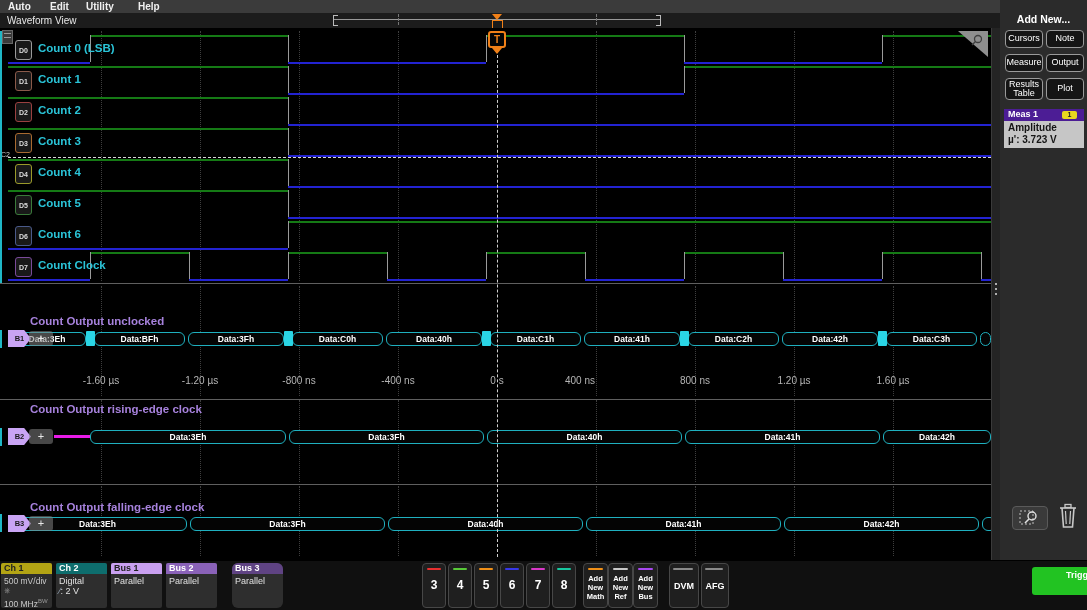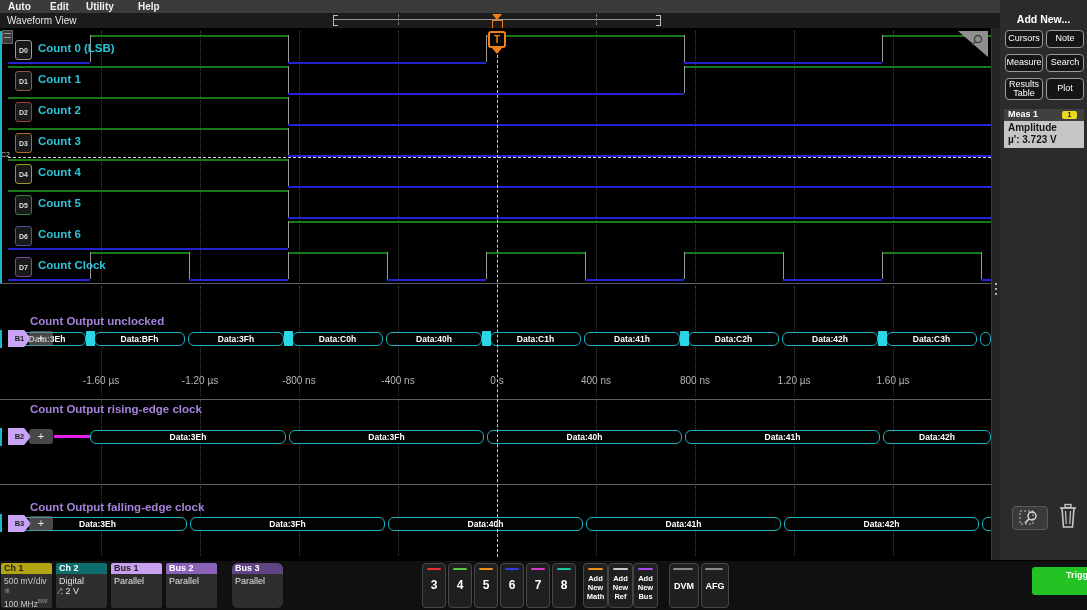--- a/index.html
+++ b/index.html
@@ -29,21 +29,21 @@
   .bus-block{position:absolute;width:9px;height:15px;background:#2ad5e5;border-radius:1px;}
   .plus-box{position:absolute;width:24px;height:15px;background:rgba(130,130,130,.55);border-radius:3px;
             color:#e8e8e8;font-size:11px;display:flex;align-items:center;justify-content:center;line-height:1;}
   .axis-tick{position:absolute;color:#b5b5b5;font-size:10px;transform:translateX(-50%);white-space:nowrap;}
   .tri{width:0;height:0;position:absolute;}
   
   #rightpanel{left:1000px;top:0px;width:87px;height:560px;background:#2b2b2b;}
   .rp-title{position:absolute;left:0;top:13px;width:87px;text-align:center;color:#fff;font-size:10.5px;font-weight:bold;}
   .rp-btn{position:absolute;background:#151515;border:1px solid #9a9a9a;border-radius:4px;color:#fff;
           font-size:9px;display:flex;align-items:center;justify-content:center;text-align:center;line-height:1.05;}
-  #meas-header{position:absolute;left:4px;top:109px;width:80px;height:12px;background:#404040;color:#fff;
+  #meas-header{position:absolute;left:4px;top:109px;width:80px;height:12px;background:#4c1d95;color:#fff;
                font-size:9px;font-weight:bold;padding-left:4px;box-sizing:border-box;}
   #meas-badge{position:absolute;left:62px;top:111px;width:15px;height:8px;background:#e8d820;border-radius:2px;
               color:#222;font-size:7px;font-weight:bold;text-align:center;line-height:8px;}
   #meas-body{position:absolute;left:4px;top:121px;width:80px;height:27px;background:#c6c6c6;color:#151515;
              font-size:10px;font-weight:bold;padding:1px 0 0 4px;box-sizing:border-box;line-height:12px;}
   
   #bottombar{left:0;top:560px;width:1087px;height:50px;background:#101010;border-top:1px solid #000;}
   .bb-badge{position:absolute;top:2px;width:51px;height:45px;background:#2e2e2e;border-radius:2px;overflow:hidden;}
   .bb-head{height:11px;font-size:9px;font-weight:bold;padding-left:3px;line-height:11px;}
   .bb-body{color:#c9c9c9;font-size:8.5px;padding:2px 0 0 3px;line-height:10px;}
@@ -231,21 +231,21 @@
       <div class="bus-seg" style="position: absolute; left: 586px; top: 489px; width: 193px;">Data:41h</div>
       <div class="bus-seg" style="position: absolute; left: 784px; top: 489px; width: 193px;">Data:42h</div>
       <div class="bus-seg" style="position: absolute; left: 982px; top: 489px; width: 12px;"></div>
       <div class="bus-badge" style="position: absolute; left: 8px; top: 487px;">B3</div>
       <div class="plus-box" style="position: absolute; left: 29px; top: 488px;">+</div>
       <div class="axis-tick" style="position: absolute; left: 101px; top: 347px;">-1.60 µs</div>
       <div class="axis-tick" style="position: absolute; left: 200px; top: 347px;">-1.20 µs</div>
       <div class="axis-tick" style="position: absolute; left: 299px; top: 347px;">-800 ns</div>
       <div class="axis-tick" style="position: absolute; left: 398px; top: 347px;">-400 ns</div>
       <div class="axis-tick" style="position: absolute; left: 497px; top: 347px;">0 s</div>
-      <div class="axis-tick" style="position: absolute; left: 596px; top: 347px;">400 ns</div>
+      <div class="axis-tick" style="position: absolute; left: 580px; top: 347px;">400 ns</div>
       <div class="axis-tick" style="position: absolute; left: 695px; top: 347px;">800 ns</div>
       <div class="axis-tick" style="position: absolute; left: 794px; top: 347px;">1.20 µs</div>
       <div class="axis-tick" style="position: absolute; left: 893px; top: 347px;">1.60 µs</div>
       <div style="position: absolute; left: 497px; top: 22px; height: 507px; border-left: 1px dashed rgb(207, 207, 207); width: 0px;"></div>
       <div style="position: absolute; left: 488px; top: 3px; width: 14px; height: 13px; border: 2px solid rgb(240, 128, 24); border-radius: 3px; background: rgb(5, 5, 5); color: rgb(240, 128, 24); font-weight: bold; font-size: 10px; text-align: center; line-height: 13px;">T</div>
       <div style="position: absolute; left: 492px; top: 20px; width: 0px; height: 0px; border-left: 5px solid transparent; border-right: 5px solid transparent; border-top: 6px solid rgb(240, 128, 24);"></div>
       <svg width="30" height="26" style="position: absolute; left: 958px; top: 3px;">
         <polygon points="0,0 30,0 30,26" fill="#8f8f8f"></polygon>
         <circle cx="20" cy="8" r="3.5" fill="none" stroke="#404040" stroke-width="1.3"></circle>
         <line x1="17.5" y1="10.5" x2="14" y2="14" stroke="#404040" stroke-width="1.5"></line>
@@ -256,21 +256,21 @@
     <div class="abs" style="left:3px;top:255px;width:2px;height:2px;background:#ddd;border-radius:1px;"></div>
     <div class="abs" style="left:3px;top:260px;width:2px;height:2px;background:#ddd;border-radius:1px;"></div>
     <div class="abs" style="left:3px;top:265px;width:2px;height:2px;background:#ddd;border-radius:1px;"></div>
   </div>
 
   <div class="abs" id="rightpanel">
     <div class="rp-title">Add New...</div>
     <div class="rp-btn" style="left:5px;top:30px;width:36px;height:16px;">Cursors</div>
     <div class="rp-btn" style="left:46px;top:30px;width:36px;height:16px;">Note</div>
     <div class="rp-btn" style="left:5px;top:54px;width:36px;height:16px;">Measure</div>
-    <div class="rp-btn" style="left:46px;top:54px;width:36px;height:16px;">Search</div>
+    <div class="rp-btn" style="left:46px;top:54px;width:36px;height:16px;">Output</div>
     <div class="rp-btn" style="left:5px;top:78px;width:36px;height:20px;">Results Table</div>
     <div class="rp-btn" style="left:46px;top:78px;width:36px;height:20px;">Plot</div>
     <div id="meas-header">Meas 1</div>
     <div id="meas-badge">1</div>
     <div id="meas-body">
       <div>Amplitude</div>
       <div>µ': 3.723 V</div>
     </div>
 
     <div class="icon-btn" style="left:12px;top:506px;width:34px;height:22px;">

